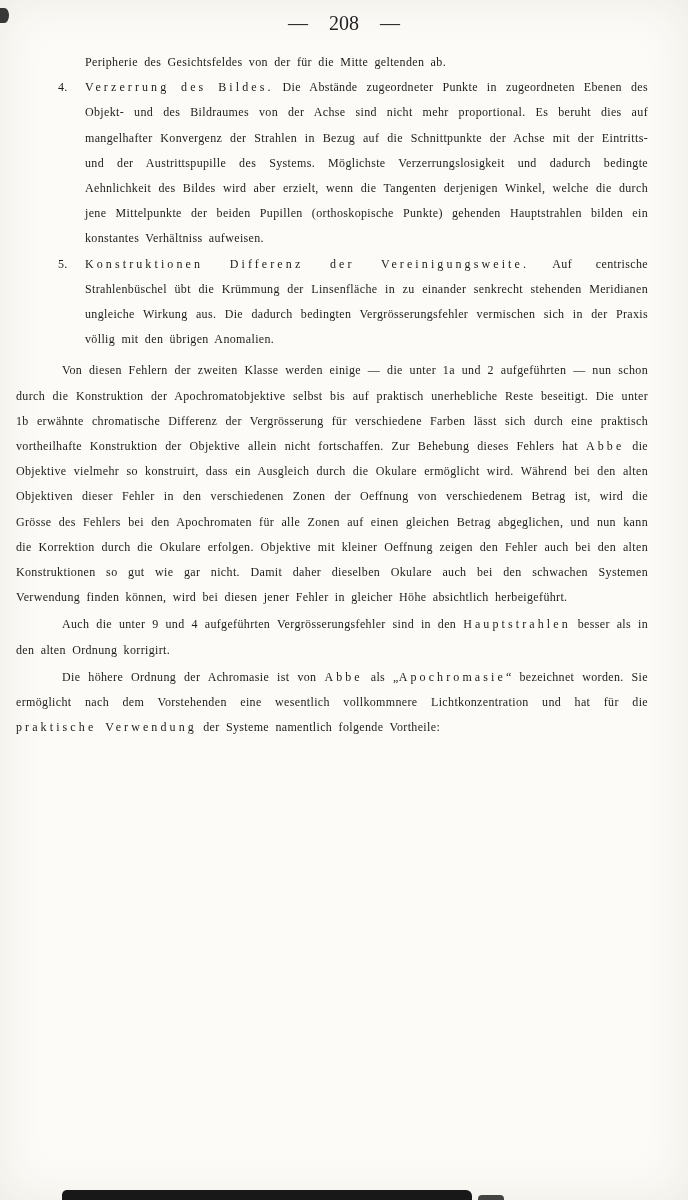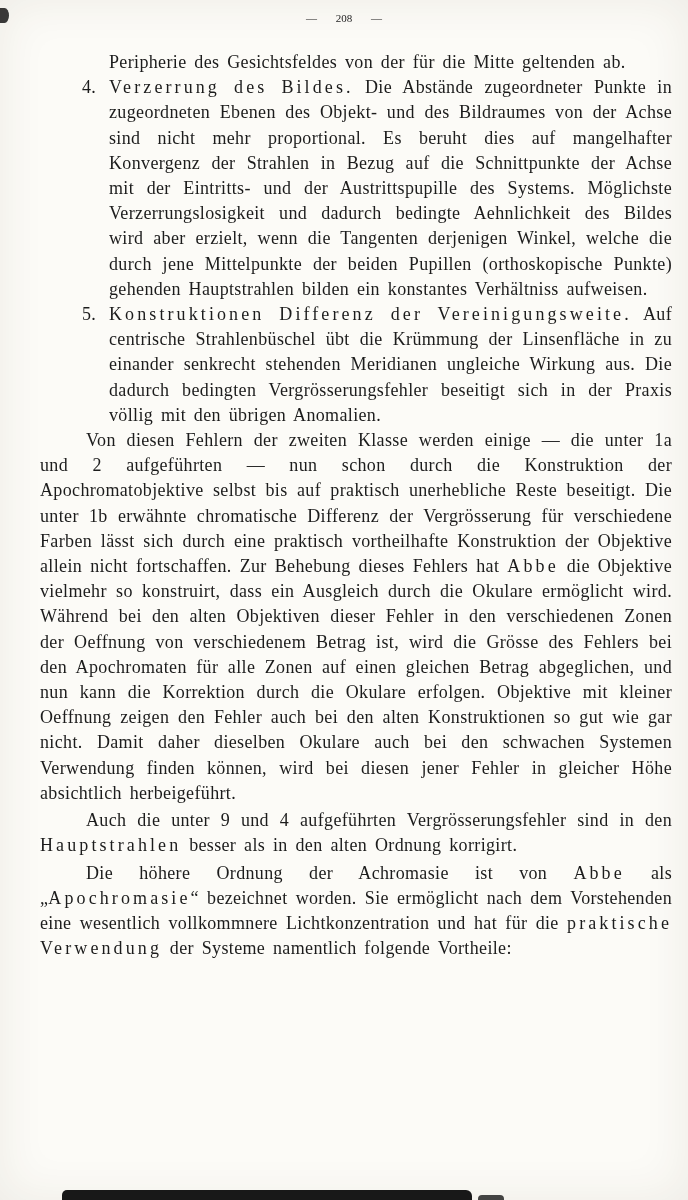--- a/index.html
+++ b/index.html
@@ -12,44 +12,44 @@
     height: 1200px;
     background: #fcfbf7;
     color: #1c1c1c;
     overflow: hidden;
     box-shadow: inset 0 0 48px rgba(60,50,30,0.08);
   }
 
   .running-head {
     text-align: center;
     padding-top: 12px;
-    font-size: 11px;
+    font-size: 20px;
     word-spacing: 16px;
     color: #222;
   }
 
   .content {
     position: absolute;
-    left: 40px;
+    left: 16px;
     top: 50px;
     width: 632px;
-    font-size: 18px;
+    font-size: 12px;
     line-height: 25.2px;
     letter-spacing: 0.35px;
     word-spacing: 3px;
     text-align: justify;
   }
 
   
   .cont { margin-left: 69px; }
 
   .list-item { margin-left: 69px; position: relative; }
   .item-number { position: absolute; left: -27px; top: 0; }
 
-  .body-paras { }
+  .body-paras { margin-top: 6px; }
   .para { text-indent: 46px; }
   .para + .para { margin-top: 2px; }
 
   
   .sperr { letter-spacing: 3.1px; }
 
   
   .artifact { position: absolute; background: #181818; }
   .artifact-topleft {
     left: 0; top: 8px; width: 9px; height: 15px;
@@ -79,21 +79,21 @@
 
     <p class="cont"><span>Peripherie des Gesichtsfeldes von der für die Mitte geltenden ab.</span></p>
 
     <section class="list">
       <div class="list-item">
         <span class="item-number">4.</span>
         <span class="item-text"><span class="sperr">Verzerrung des Bildes.</span><span> Die Abstände zugeordneter Punkte in zugeordneten Ebenen des Objekt- und des Bildraumes von der Achse sind nicht mehr proportional. Es beruht dies auf mangelhafter Konvergenz der Strahlen in Bezug auf die Schnittpunkte der Achse mit der Eintritts- und der Austrittspupille des Systems. Möglichste Verzerrungslosigkeit und dadurch bedingte Aehnlichkeit des Bildes wird aber erzielt, wenn die Tangenten derjenigen Winkel, welche die durch jene Mittelpunkte der beiden Pupillen (orthoskopische Punkte) gehenden Hauptstrahlen bilden ein konstantes Verhältniss aufweisen.</span></span>
       </div>
       <div class="list-item">
         <span class="item-number">5.</span>
-        <span class="item-text"><span class="sperr">Konstruktionen Differenz der Vereinigungsweite.</span><span> Auf centrische Strahlenbüschel übt die Krümmung der Linsenfläche in zu einander senkrecht stehenden Meridianen ungleiche Wirkung aus. Die dadurch bedingten Vergrösserungsfehler beseitigt sich in der Praxis völlig mit den übrigen Anomalien.</span></span>
+        <span class="item-text"><span class="sperr">Konstruktionen Differenz der Vereinigungsweite.</span><span> Auf centrische Strahlenbüschel übt die Krümmung der Linsenfläche in zu einander senkrecht stehenden Meridianen ungleiche Wirkung aus. Die dadurch bedingten Vergrösserungsfehler vermischen sich in der Praxis völlig mit den übrigen Anomalien.</span></span>
       </div>
     </section>
 
     <section class="body-paras">
       <p class="para"><span>Von diesen Fehlern der zweiten Klasse werden einige — die unter 1a und 2 aufgeführten — nun schon durch die Konstruktion der Apochromatobjektive selbst bis auf praktisch unerhebliche Reste beseitigt. Die unter 1b erwähnte chromatische Differenz der Vergrösserung für verschiedene Farben lässt sich durch eine praktisch vortheilhafte Konstruktion der Objektive allein nicht fortschaffen. Zur Behebung dieses Fehlers hat </span><span class="sperr">Abbe</span><span> die Objektive vielmehr so konstruirt, dass ein Ausgleich durch die Okulare ermöglicht wird. Während bei den alten Objektiven dieser Fehler in den verschiedenen Zonen der Oeffnung von verschiedenem Betrag ist, wird die Grösse des Fehlers bei den Apochromaten für alle Zonen auf einen gleichen Betrag abgeglichen, und nun kann die Korrektion durch die Okulare erfolgen. Objektive mit kleiner Oeffnung zeigen den Fehler auch bei den alten Konstruktionen so gut wie gar nicht. Damit daher dieselben Okulare auch bei den schwachen Systemen Verwendung finden können, wird bei diesen jener Fehler in gleicher Höhe absichtlich herbeigeführt.</span></p>
       <p class="para"><span>Auch die unter 9 und 4 aufgeführten Vergrösserungsfehler sind in den </span><span class="sperr">Hauptstrahlen</span><span> besser als in den alten Ordnung korrigirt.</span></p>
       <p class="para"><span>Die höhere Ordnung der Achromasie ist von </span><span class="sperr">Abbe</span><span> als „</span><span class="sperr">Apochromasie</span><span>“ bezeichnet worden. Sie ermöglicht nach dem Vorstehenden eine wesentlich vollkommnere Lichtkonzentration und hat für die </span><span class="sperr">praktische Verwendung</span><span> der Systeme namentlich folgende Vortheile:</span></p>
     </section>
 
   </main>

